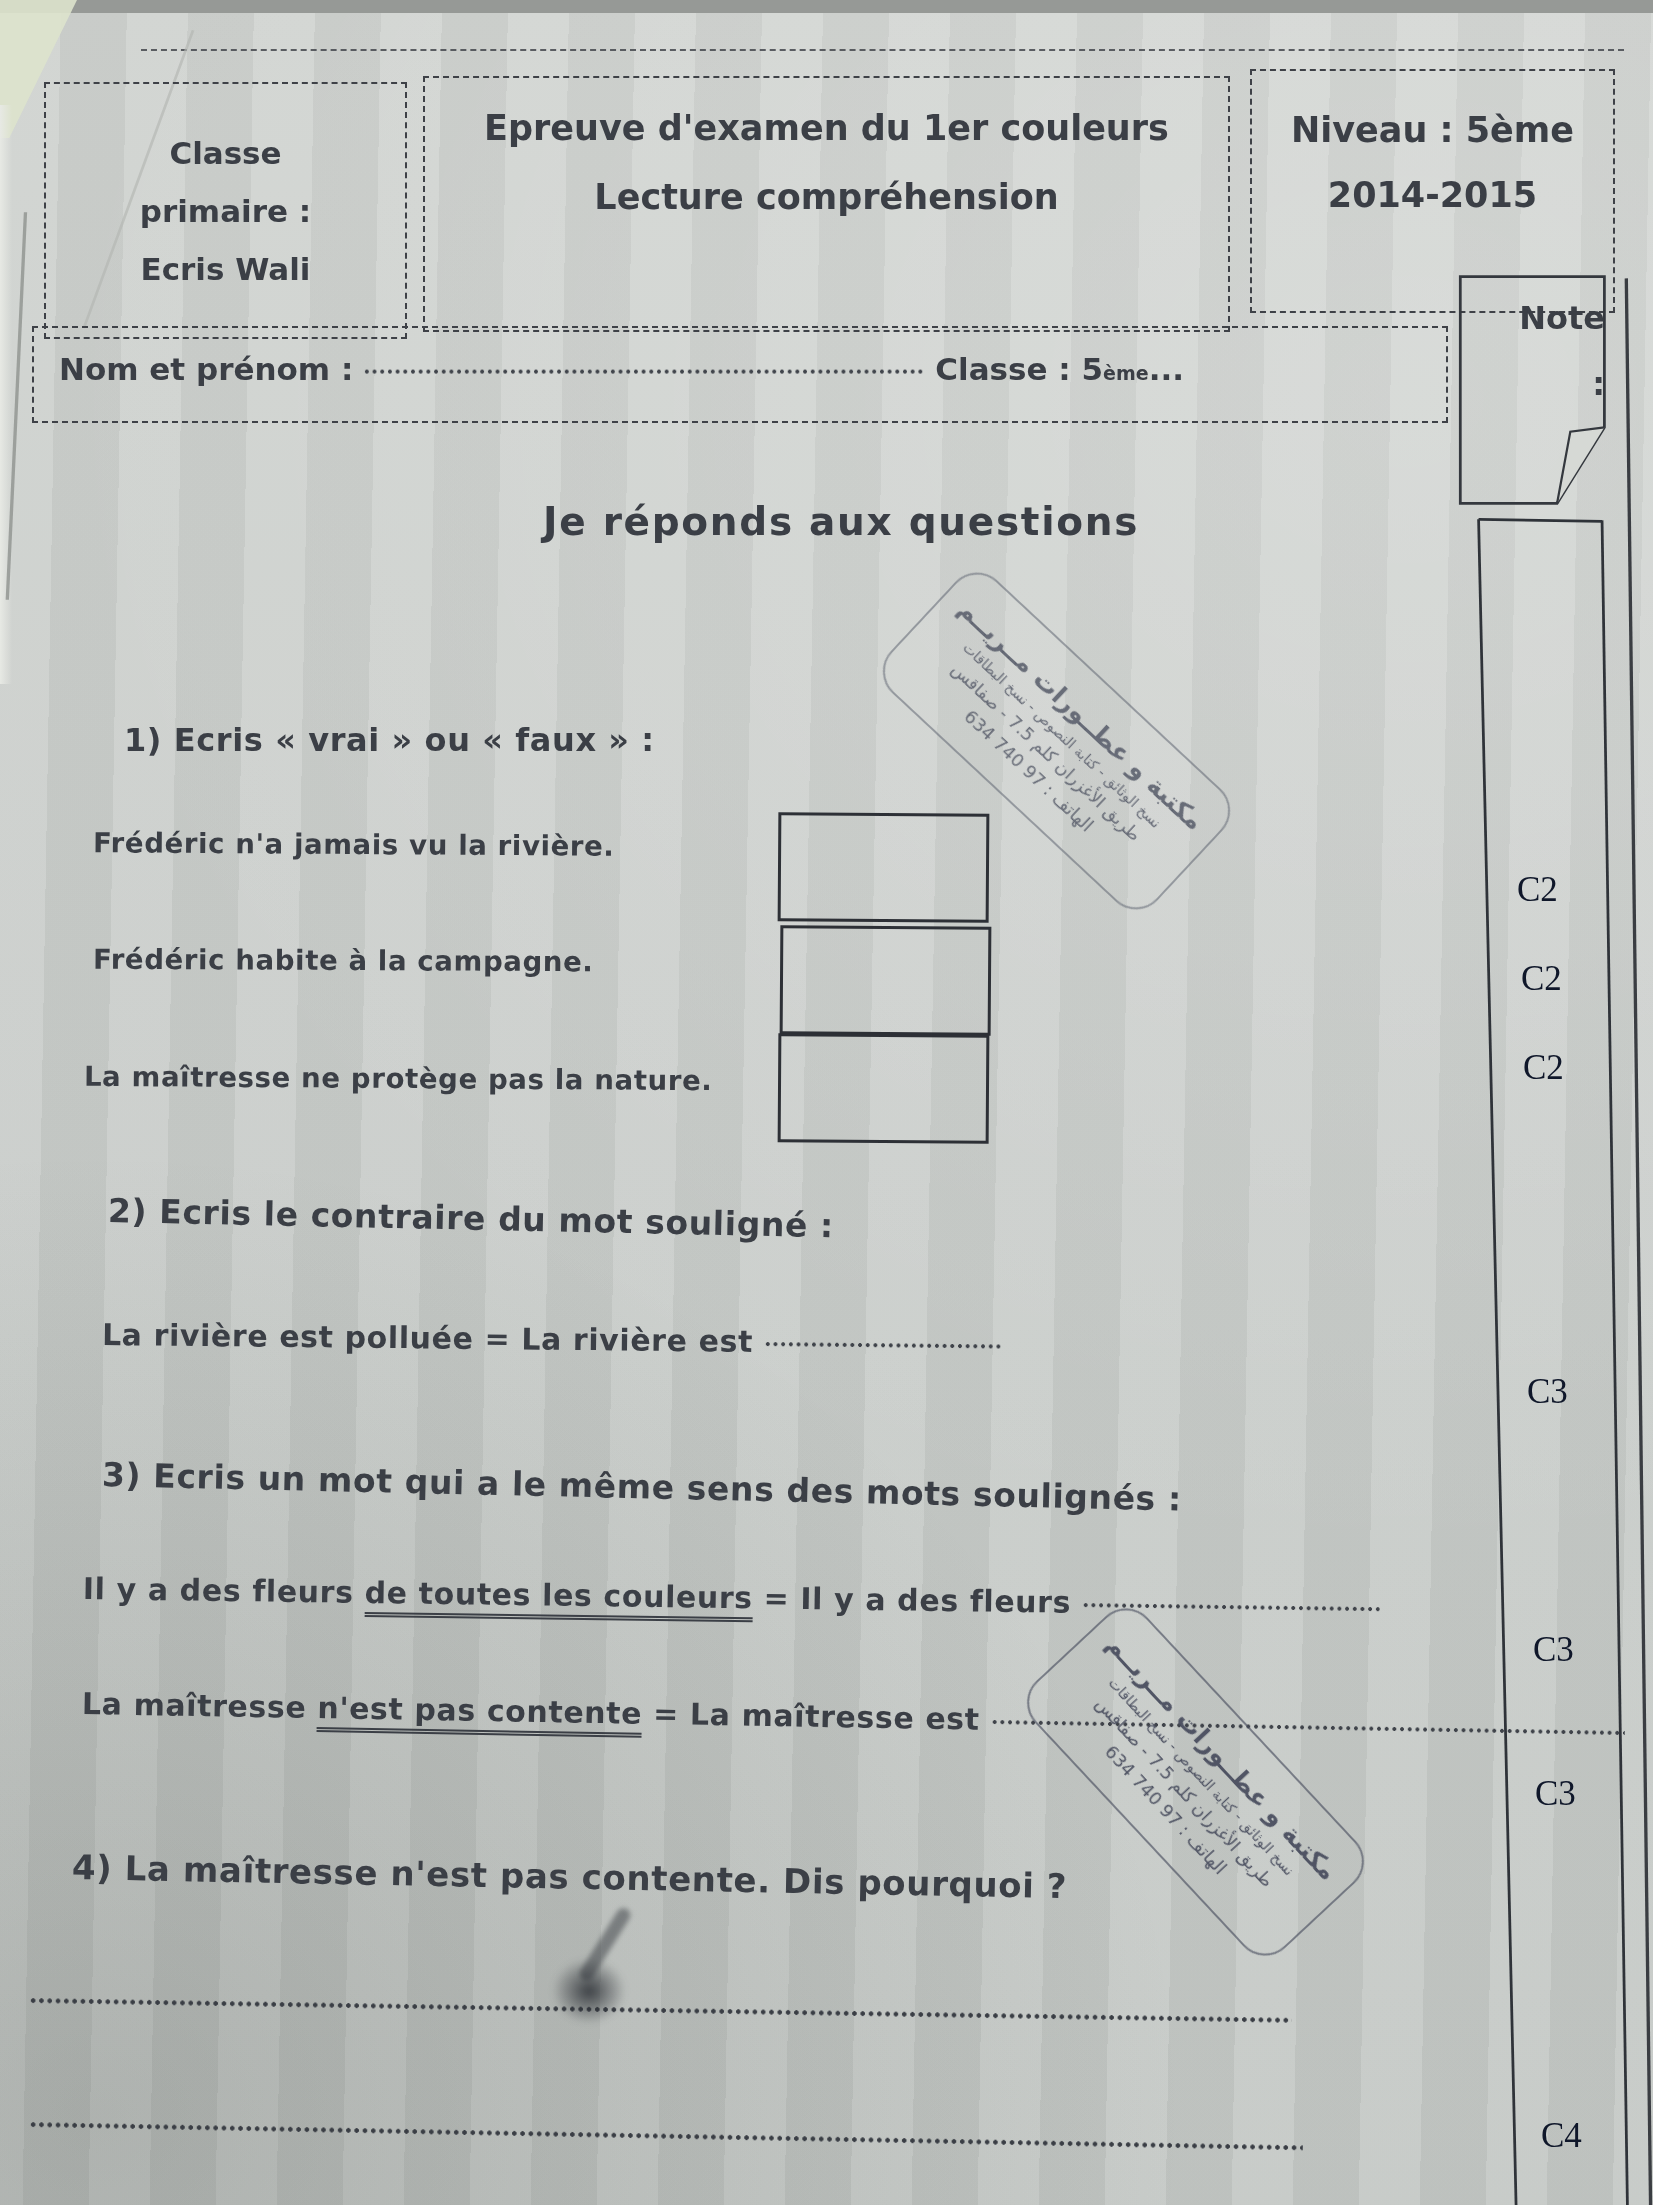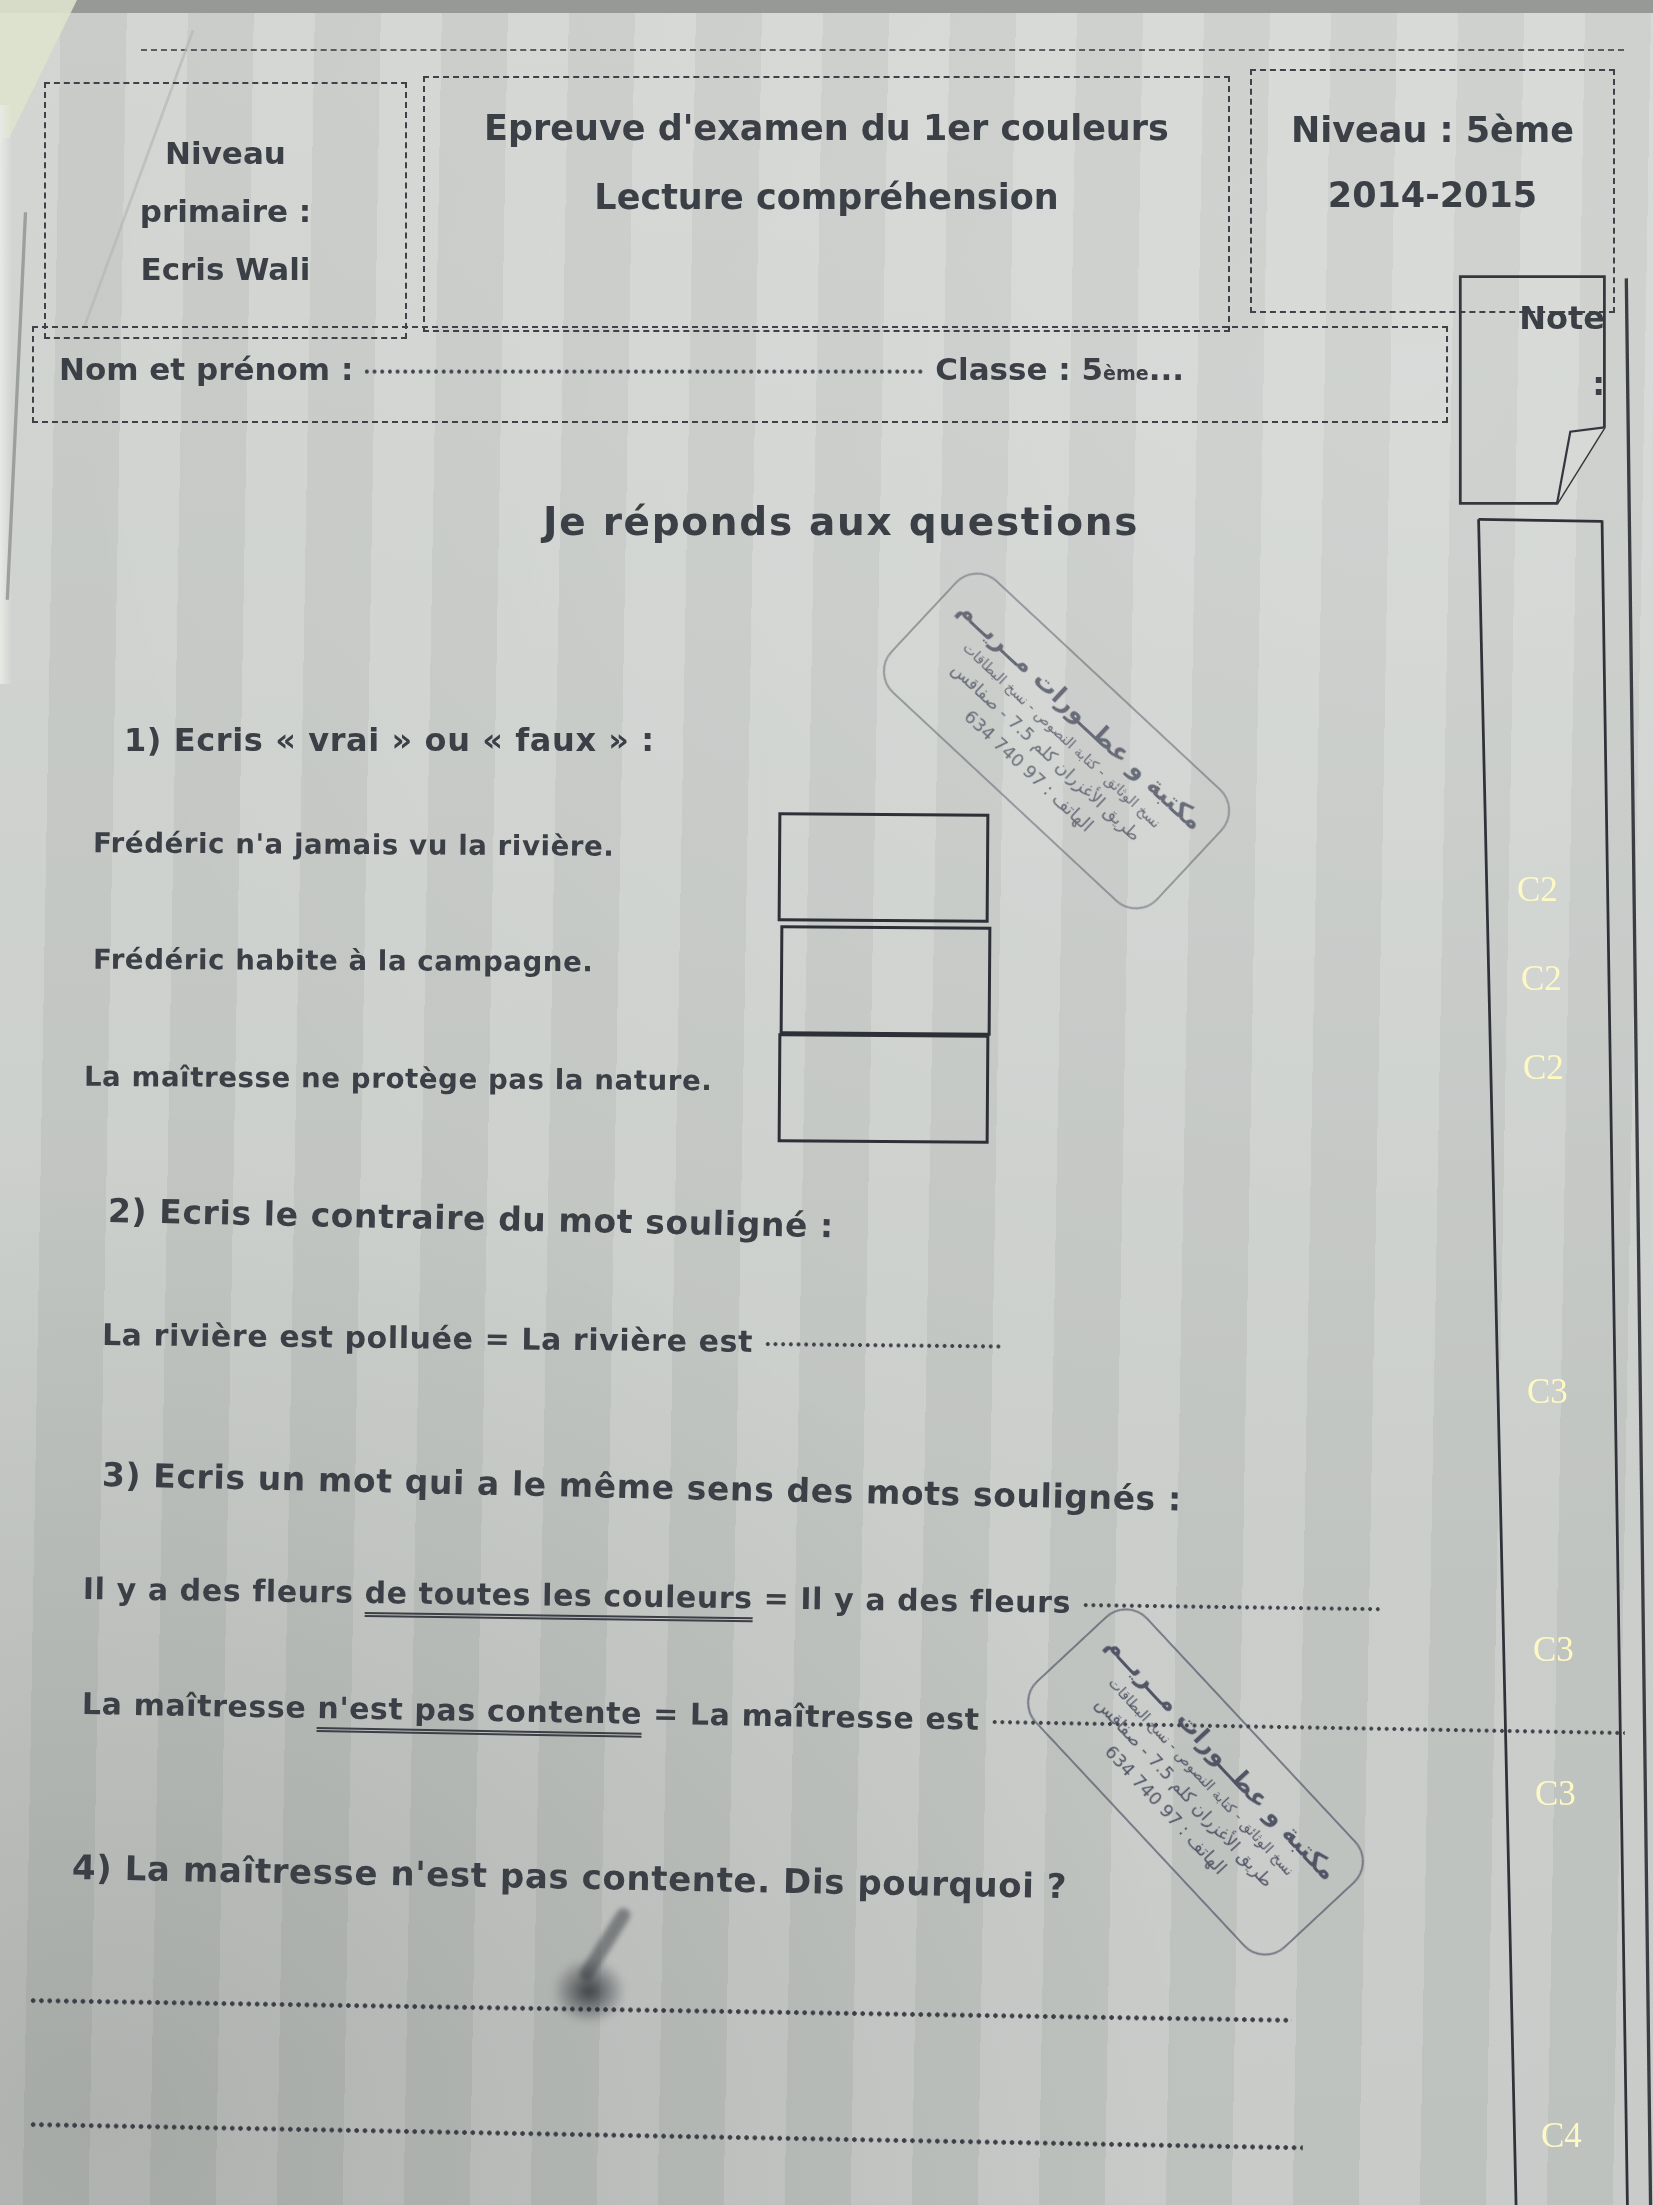--- a/index.html
+++ b/index.html
@@ -79,21 +79,21 @@
     background:radial-gradient(circle,#3a3e45 2px,rgba(58,62,69,0) 2.4px);
     background-size:8.3px 8.8px;background-repeat:repeat-x;transform-origin:left;}
   .al1{left:29px;top:1996px;width:1263px;transform:rotate(.9deg);}
   .al2{left:29px;top:2120px;width:1274px;transform:rotate(1.05deg);}
   .smudge{position:absolute;left:552px;top:1958px;width:74px;height:66px;border-radius:50%;
     background:radial-gradient(closest-side,rgba(40,44,50,.85),rgba(40,44,50,0));
     filter:blur(3.3px);z-index:3;}
   .smudge2{position:absolute;left:598px;top:1903px;width:14.3px;height:83px;border-radius:7.7px;
     background:rgba(40,44,50,.45);filter:blur(2.8px);transform:rotate(32deg);z-index:3;}
   
-  .mark{position:absolute;font-family:"Liberation Serif",serif;font-size:35px;color:#fef9c3;z-index:2;}
+  .mark{position:absolute;font-family:"Liberation Serif",serif;font-size:35px;color:#0f172a;z-index:2;}
   .m1{left:1517px;top:870px;} .m2{left:1521px;top:959px;} .m3{left:1523px;top:1048px;}
   .m4{left:1527px;top:1372px;} .m5{left:1533px;top:1630px;} .m6{left:1535px;top:1774px;}
   .m7{left:1541px;top:2116px;}
 </style>
 </head>
 <body>
 
 <div class="canvas">
   <div class="paper"></div>
   <div class="topstrip"></div>
@@ -105,21 +105,21 @@
     <line x1="2906" y1="944" x2="2952" y2="4000" stroke="#2f3339" stroke-width="5"></line>
     <line x1="2682" y1="942" x2="2906" y2="946" stroke="#2f3339" stroke-width="5"></line>
     <line x1="2950" y1="505" x2="2994" y2="4000" stroke="#3a3d42" stroke-width="6"></line>
     <path d="M46,385 Q30,730 13,1088" stroke="#8f928f" stroke-width="6" fill="none" opacity=".8"></path>
     <path d="M350,55 L152,595" stroke="#b4b7b3" stroke-width="5" opacity=".65"></path>
   </svg>
 
   <div class="toprule"></div>
 
   <div class="hbox" id="box-school">
-    <div>Niveau</div>
+    <div>Classe</div>
     <div>primaire :</div>
     <div>Ecris Wali</div>
   </div>
   <div class="hbox" id="box-exam">
     <div>Epreuve d'examen du 1er couleurs</div>
     <div>Lecture compréhension</div>
   </div>
   <div class="hbox" id="box-level">
     <div>Niveau : 5ème</div>
     <div>2014-2015</div>

